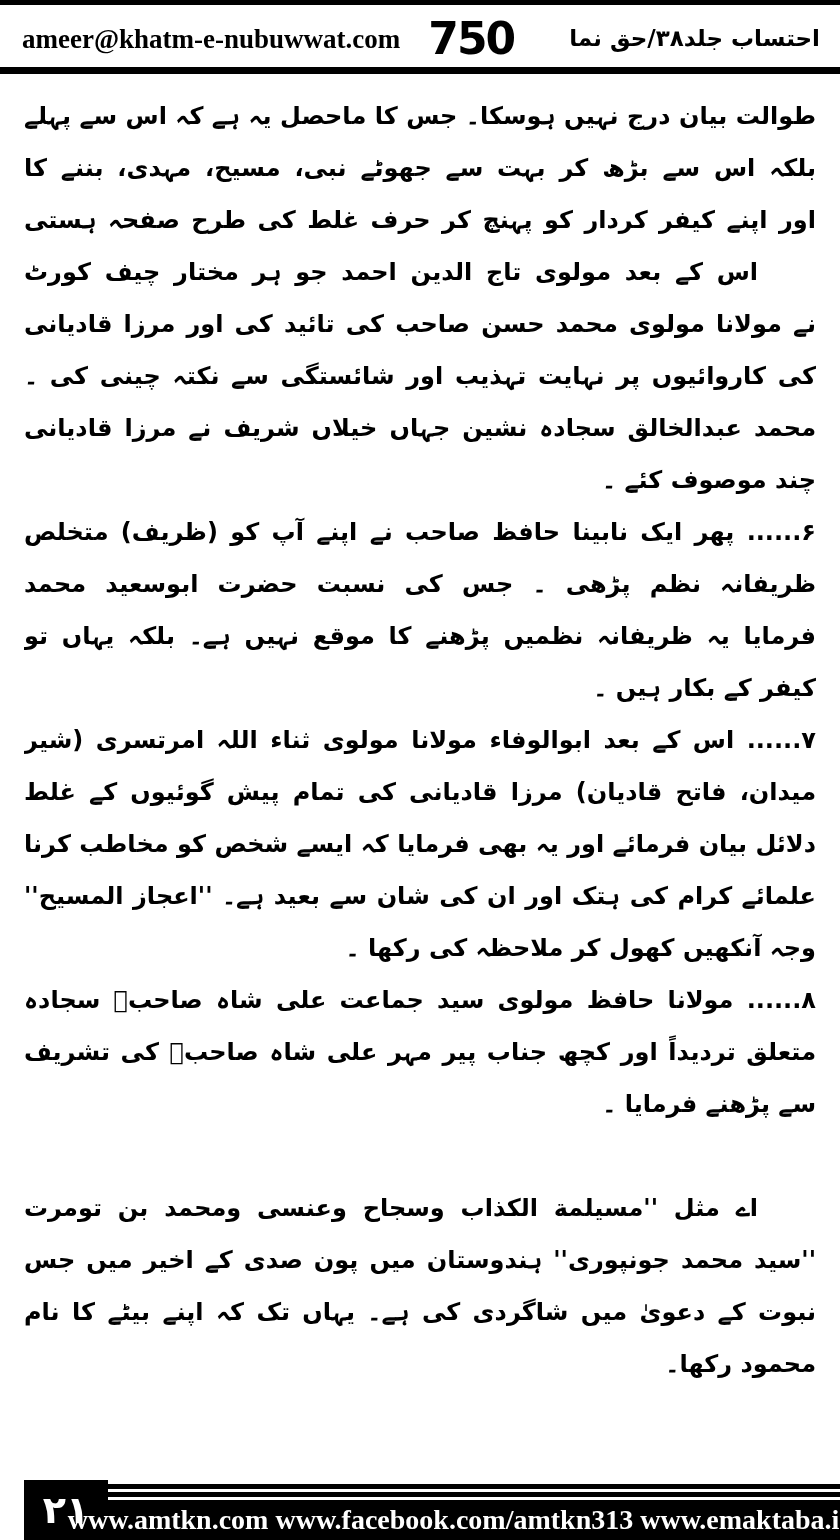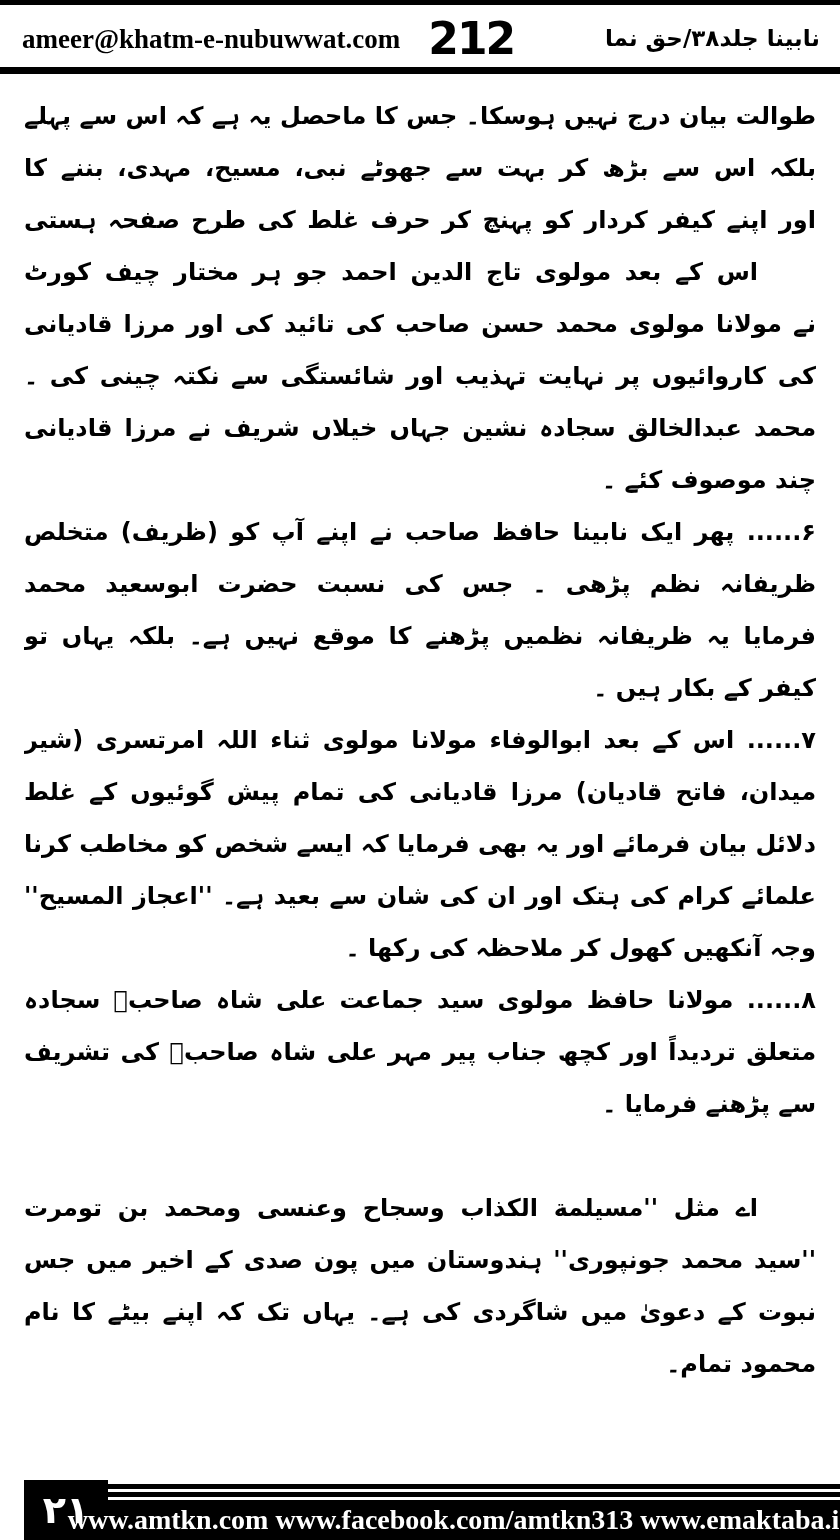--- a/index.html
+++ b/index.html
@@ -68,23 +68,23 @@
 </head>
 <body>
 
 <div class="page">
 
   <div class="top-rule"></div>
 
   <div class="header">
     <div class="header-left">
       <span class="email">ameer@khatm-e-nubuwwat.com</span>
-      <span class="page-num-top">212</span>
+      <span class="page-num-top">750</span>
     </div>
-    <span class="book-title">نابینا جلد۳۸/حق نما</span>
+    <span class="book-title">احتساب جلد۳۸/حق نما</span>
   </div>
 
   <div class="header-rule"></div>
 
   <div class="body-text">
 
   <div class="para">
         <div class="body-line">طوالت بیان درج نہیں ہوسکا۔ جس کا ماحصل یہ ہے کہ اس سے پہلے بھی دنیا میں مرزا قادیانی جیسے</div>
         <div class="body-line">بلکہ اس سے بڑھ کر بہت سے جھوٹے نبی، مسیح، مہدی، بننے کا دعویٰ کرنے والے ہیں۔ پیدا ہوکر</div>
         <div class="body-line last">اور اپنے کیفر کردار کو پہنچ کر حرف غلط کی طرح صفحہ ہستی سے مٹ چکے ہیں ۔</div>
@@ -111,21 +111,21 @@
       </div>
       <div class="para">
         <div class="body-line">۸......       مولانا حافظ مولوی سید جماعت علی شاہ صاحبؒ سجادہ نشین نے عقائد مرزا قادیانی کے</div>
         <div class="body-line">متعلق تردیداً اور کچھ جناب پیر مہر علی شاہ صاحبؒ کی تشریف آوری کی نسبت تائیداً نہایت عمدگی</div>
         <div class="body-line last">سے پڑھنے فرمایا ۔</div>
       </div>
       <div class="para gap">
         <div class="body-line indent">اے مثل ''مسیلمة الکذاب وسجاح وعنسی ومحمد بن تومرت وغیرہم'' سرزمین عرب میں اور</div>
         <div class="body-line">''سید محمد جونپوری'' ہندوستان میں پون صدی کے اخیر میں جس کے قدم بقدم مرزا قادیانی نے</div>
         <div class="body-line">نبوت کے دعویٰ میں شاگردی کی ہے۔ یہاں تک کہ اپنے بیٹے کا نام بھی اس کے بیٹے کے نام پر</div>
-        <div class="body-line last">محمود تمام۔</div>
+        <div class="body-line last">محمود رکھا۔</div>
       </div>
     </div>
 
   <div class="footer-page-box">
     <span>۲۱</span>
   </div>
 
   <div class="footer-bar">
     <div class="thin-rule"></div>
     <div class="thin-rule"></div>

